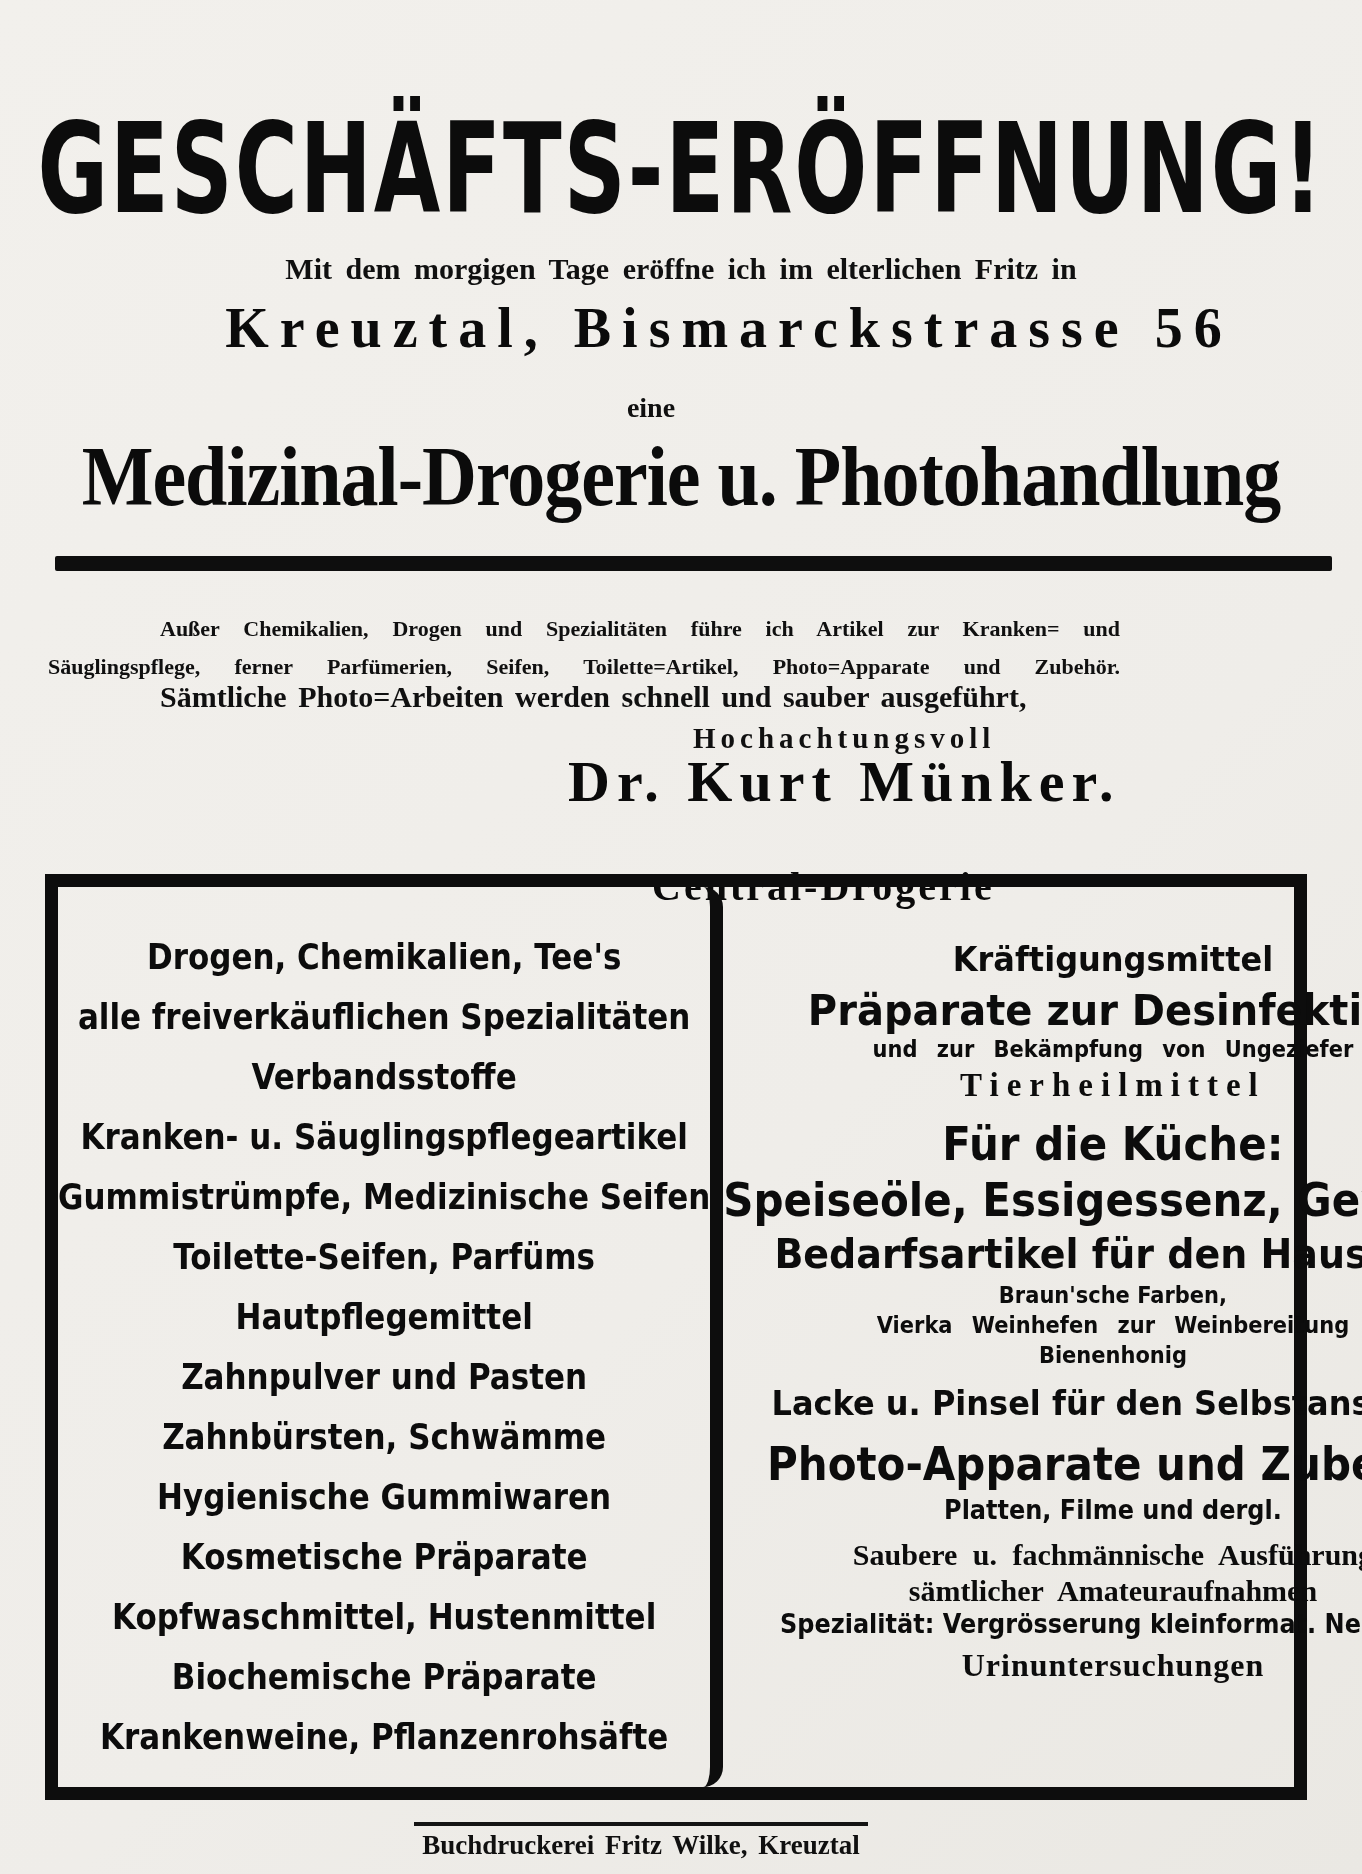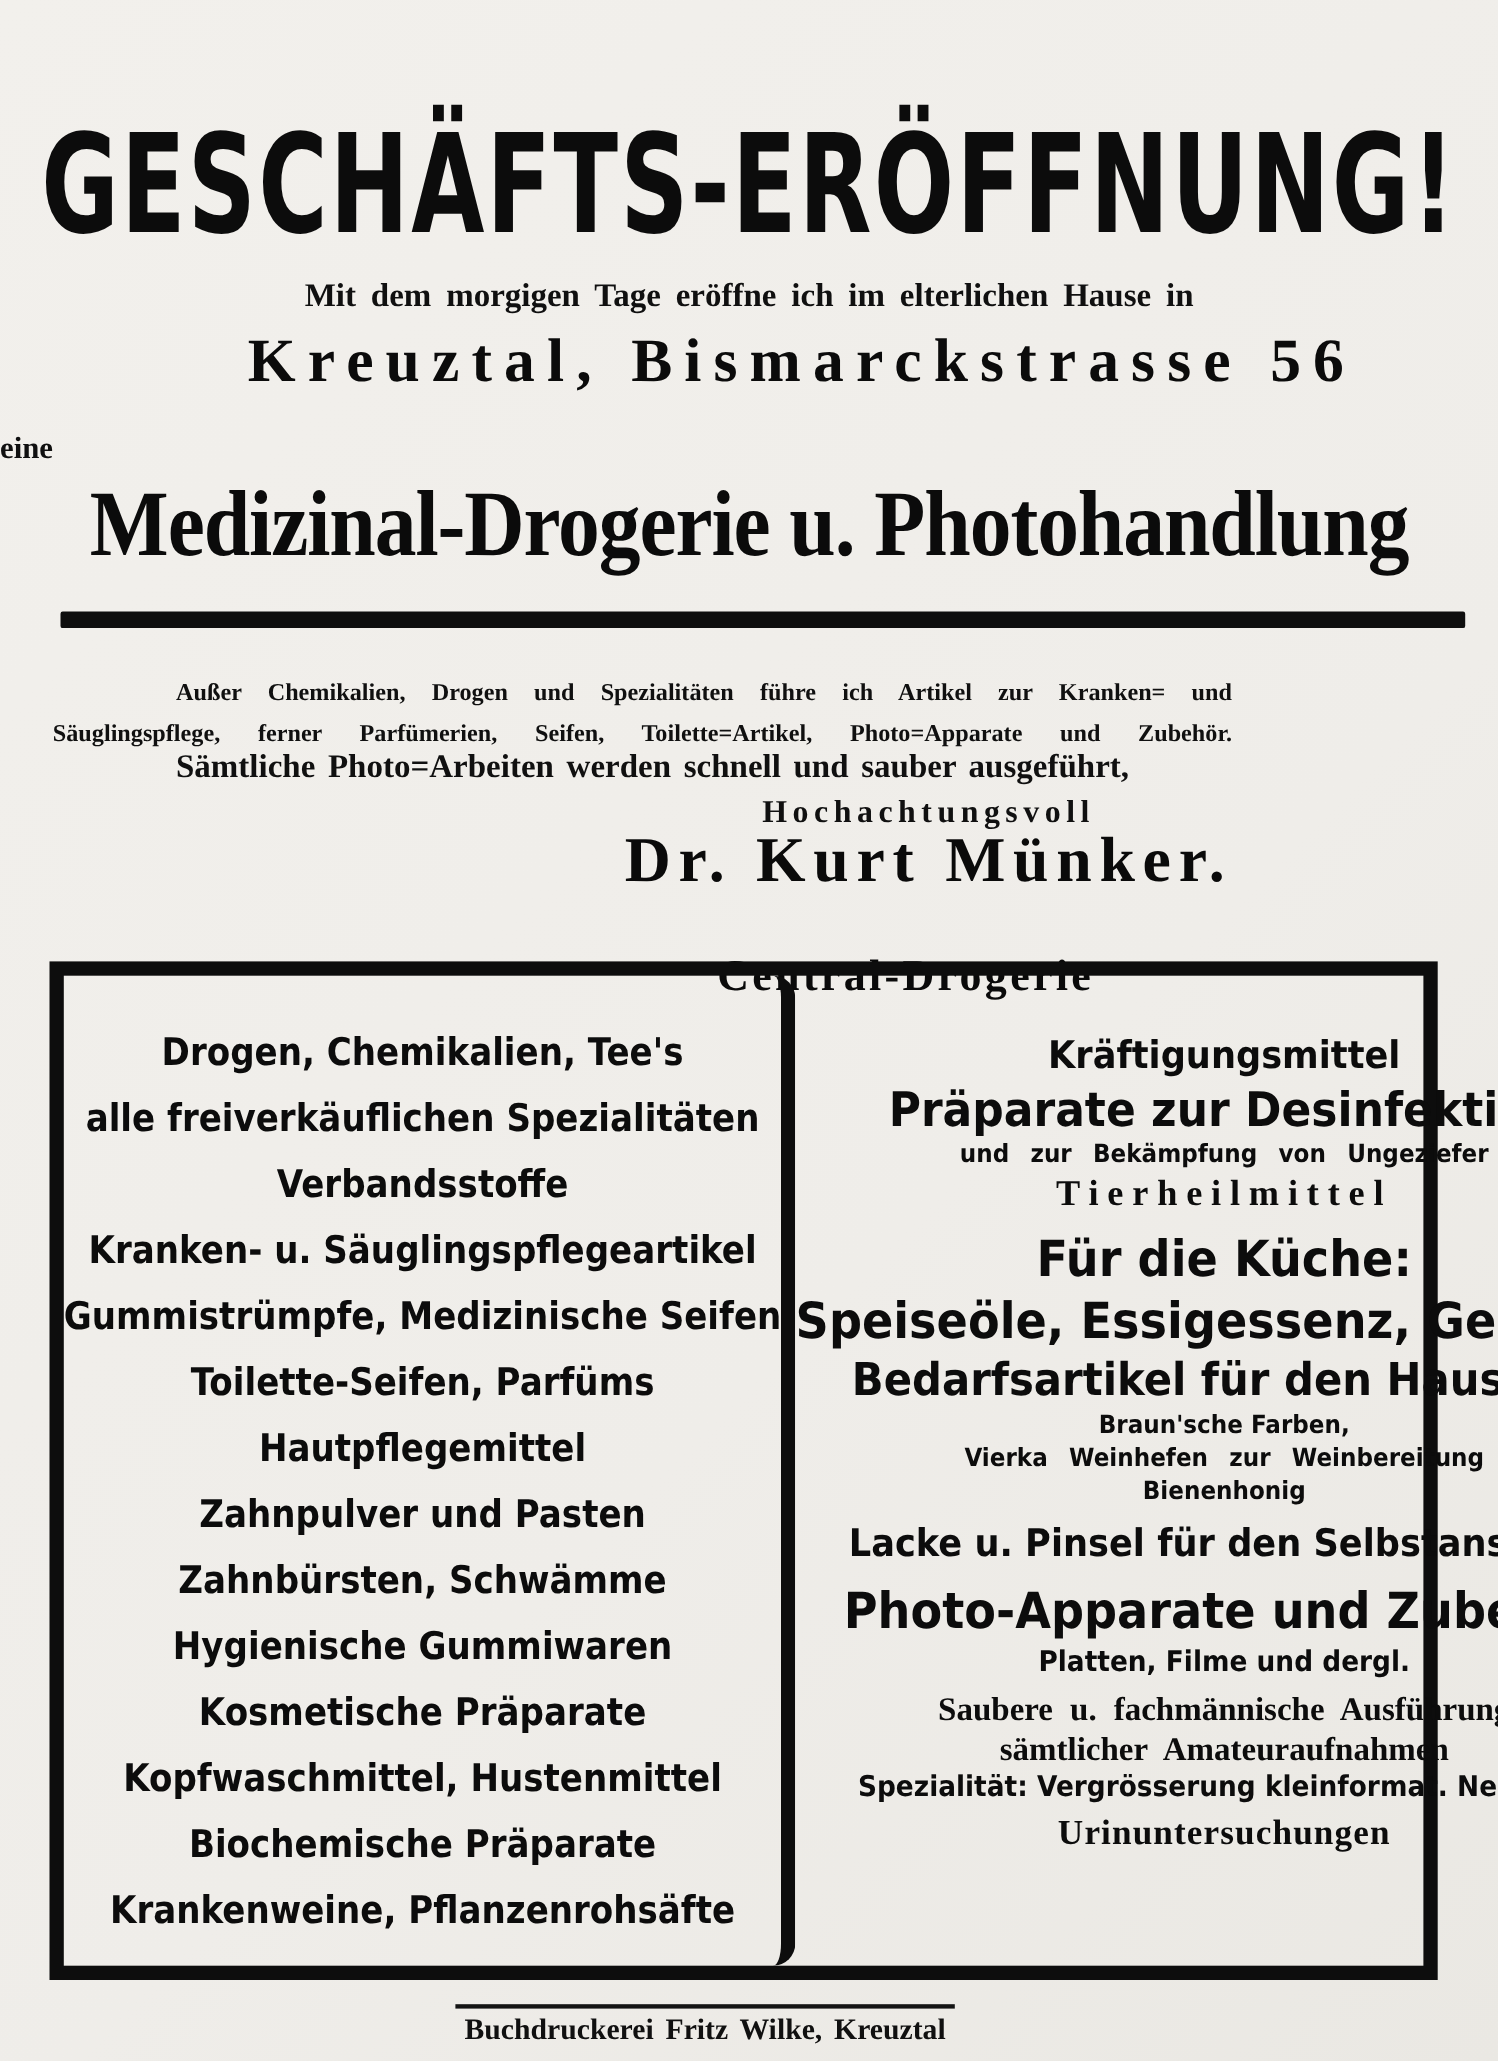--- a/index.html
+++ b/index.html
@@ -39,21 +39,21 @@
     top:296px;left:0;width:1362px;
     text-align:center;
     font-weight:bold;font-size:56px;
     letter-spacing:11px;
     white-space:nowrap;
     color:#0b0b0b;
     margin-left:48px;
   }
   .article{
     top:392px;left:0;width:1302px;
-    text-align:left;font-weight:bold;font-size:28px;
+    text-align:center;font-weight:bold;font-size:28px;
   }
   .business{
     top:428px;left:0;width:1362px;
     text-align:center;font-weight:bold;font-size:76px;
     white-space:nowrap;letter-spacing:-1px;
     transform:scaleY(1.12);transform-origin:center top;
     color:#0b0b0b;
   }
   .big-rule{
     top:556px;left:55px;width:1277px;height:15px;
@@ -141,21 +141,21 @@
     word-spacing:4px;
   }
 </style>
 </head>
 <body>
 
 <div class="page">
 
   <div class="abs title">GESCHÄFTS-ERÖFFNUNG!</div>
 
-  <div class="abs intro">Mit dem morgigen Tage eröffne ich im elterlichen Hause in</div>
+  <div class="abs intro">Mit dem morgigen Tage eröffne ich im elterlichen Fritz in</div>
 
   <div class="abs address">Kreuztal, Bismarckstrasse 56</div>
 
   <div class="abs article">eine</div>
 
   <div class="abs business">Medizinal-Drogerie u. Photohandlung</div>
 
   <div class="abs big-rule"></div>
 
   <div class="abs para">

